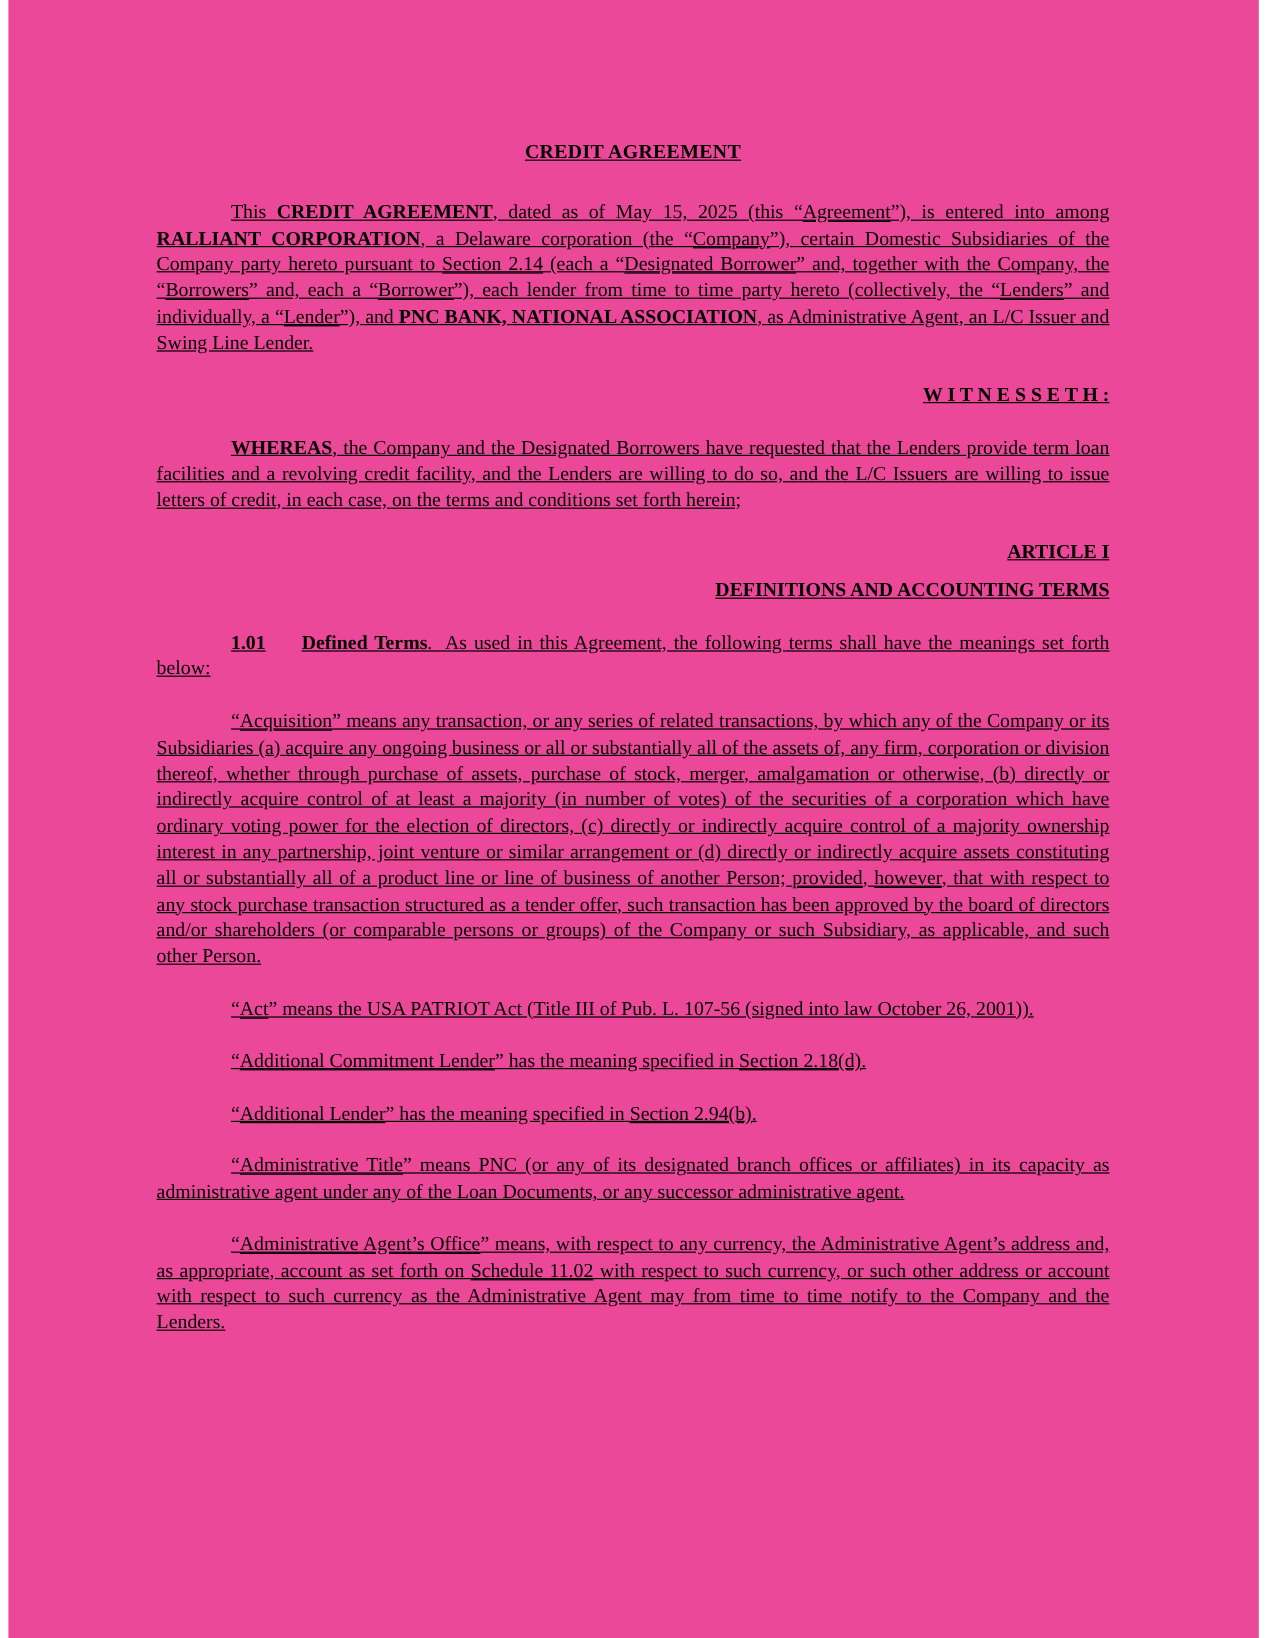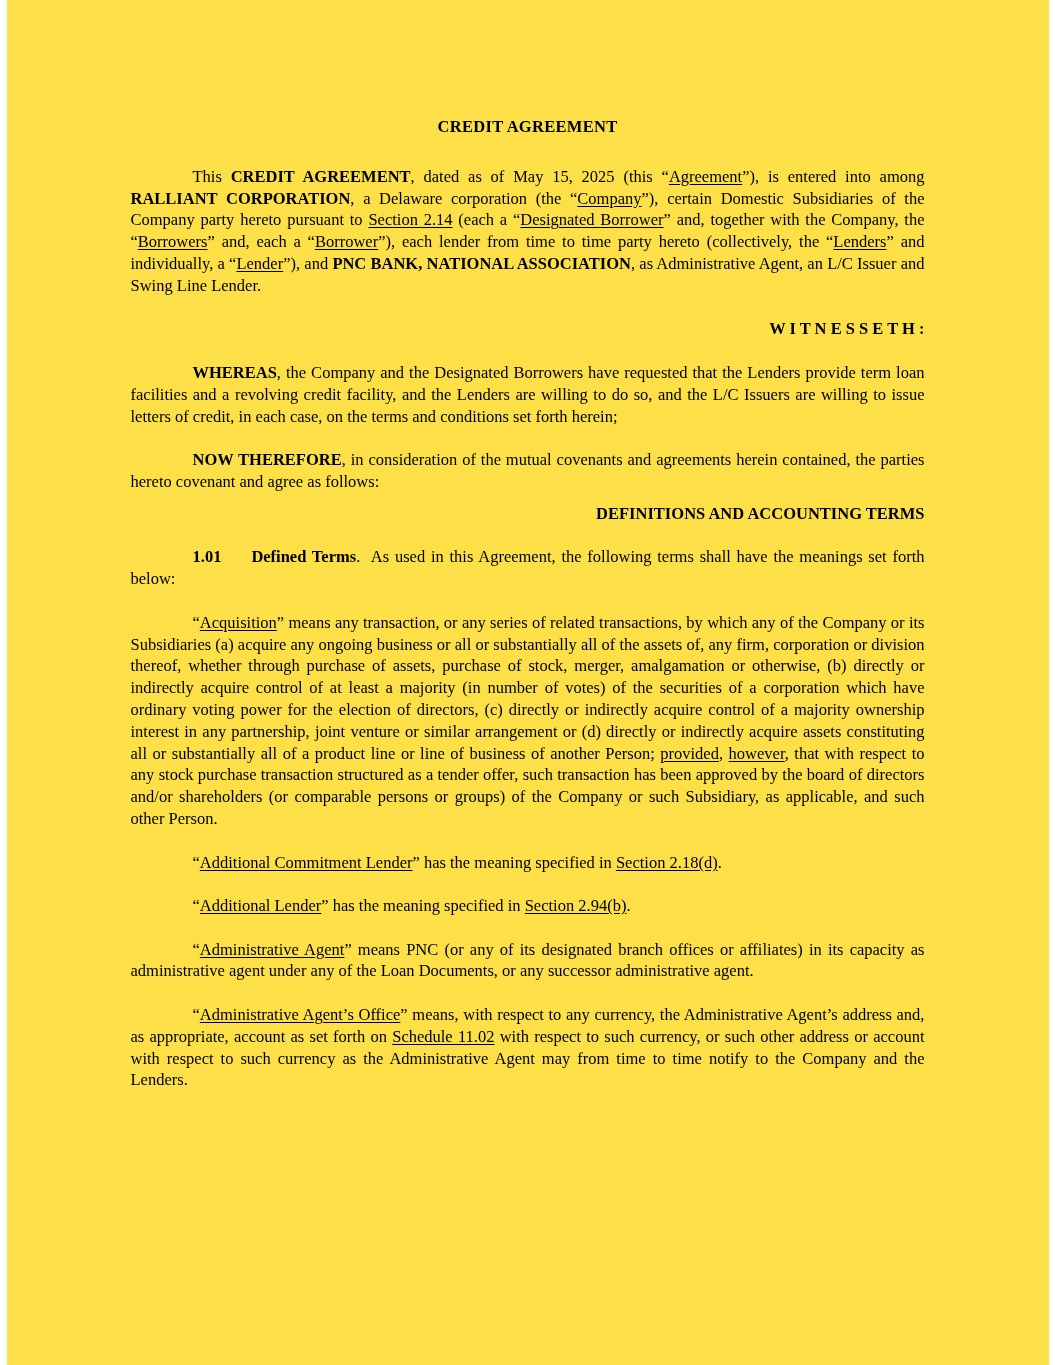--- a/index.html
+++ b/index.html
@@ -5,28 +5,29 @@
   html, body {
     margin: 0;
     padding: 0;
     background: #ffffff;
   }
   .page {
     position: relative;
     width: 1042px;
     height: 1365px;
     margin: 0 auto;
-    background: #fde047;
+    background: #ec4899;
     box-sizing: border-box;
     padding: 116px 124px 0 124px;
     font-family: "Liberation Serif", "DejaVu Serif", serif;
     font-size: 16.5px;
     line-height: 21.8px;
     color: #000000;
     overflow: hidden;
+    text-decoration: underline;
   }
   .doc-title {
     margin: 0;
     font-size: 16.5px;
     line-height: 21.8px;
     font-weight: bold;
     text-align: center;
     letter-spacing: 0.3px;
   }
   .para {
@@ -51,22 +52,23 @@
 </style>
 </head>
 <body>
 
 <div class="page">
   <h1 class="doc-title">CREDIT AGREEMENT</h1>
   <div>
       <p class="para indent firstgap"><span>This </span><span class="b">CREDIT AGREEMENT</span><span>, dated as of May 15, 2025 (this “</span><span class="u">Agreement</span><span>”), is entered into among </span><span class="b">RALLIANT CORPORATION</span><span>, a Delaware corporation (the “</span><span class="u">Company</span><span>”), certain Domestic Subsidiaries of the Company party hereto pursuant to </span><span class="u">Section 2.14</span><span> (each a “</span><span class="u">Designated Borrower</span><span>” and, together with the Company, the “</span><span class="u">Borrowers</span><span>” and, each a “</span><span class="u">Borrower</span><span>”), each lender from time to time party hereto (collectively, the “</span><span class="u">Lenders</span><span>” and individually, a “</span><span class="u">Lender</span><span>”), and </span><span class="b">PNC BANK, NATIONAL ASSOCIATION</span><span>, as Administrative Agent, an L/C Issuer and Swing Line Lender.</span></p>
       <p class="para center"><span class="b">W I T N E S S E T H :</span></p>
       <p class="para indent"><span class="b">WHEREAS</span><span>, the Company and the Designated Borrowers have requested that the Lenders provide term loan facilities and a revolving credit facility, and the Lenders are willing to do so, and the L/C Issuers are willing to issue letters of credit, in each case, on the terms and conditions set forth herein;</span></p>
-      <p class="para indent"><span class="b">NOW THEREFORE</span><span>, in consideration of the mutual covenants and agreements herein contained, the parties hereto covenant and agree as follows:</span></p>
+      <p class="para center"><span class="b">ARTICLE I</span></p>
       <p class="para center nogap"><span class="b">DEFINITIONS AND ACCOUNTING TERMS</span></p>
       <p class="para indent"><span class="b">1.01</span><span class="tab"></span><span class="b">Defined Terms</span><span>.&nbsp; As used in this Agreement, the following terms shall have the meanings set forth below:</span></p>
       <p class="para indent"><span>“</span><span class="u">Acquisition</span><span>” means any transaction, or any series of related transactions, by which any of the Company or its Subsidiaries (a) acquire any ongoing business or all or substantially all of the assets of, any firm, corporation or division thereof, whether through purchase of assets, purchase of stock, merger, amalgamation or otherwise, (b) directly or indirectly acquire control of at least a majority (in number of votes) of the securities of a corporation which have ordinary voting power for the election of directors, (c) directly or indirectly acquire control of a majority ownership interest in any partnership, joint venture or similar arrangement or (d) directly or indirectly acquire assets constituting all or substantially all of a product line or line of business of another Person; </span><span class="u">provided</span><span>, </span><span class="u">however</span><span>, that with respect to any stock purchase transaction structured as a tender offer, such transaction has been approved by the board of directors and/or shareholders (or comparable persons or groups) of the Company or such Subsidiary, as applicable, and such other Person.</span></p>
+      <p class="para indent"><span>“</span><span class="u">Act</span><span>” means the USA PATRIOT Act (Title III of Pub. L. 107-56 (signed into law October 26, 2001)).</span></p>
       <p class="para indent"><span>“</span><span class="u">Additional Commitment Lender</span><span>” has the meaning specified in </span><span class="u">Section 2.18(d)</span><span>.</span></p>
       <p class="para indent"><span>“</span><span class="u">Additional Lender</span><span>” has the meaning specified in </span><span class="u">Section 2.94(b)</span><span>.</span></p>
-      <p class="para indent"><span>“</span><span class="u">Administrative Agent</span><span>” means PNC (or any of its designated branch offices or affiliates) in its capacity as administrative agent under any of the Loan Documents, or any successor administrative agent.</span></p>
+      <p class="para indent"><span>“</span><span class="u">Administrative Title</span><span>” means PNC (or any of its designated branch offices or affiliates) in its capacity as administrative agent under any of the Loan Documents, or any successor administrative agent.</span></p>
       <p class="para indent"><span>“</span><span class="u">Administrative Agent’s Office</span><span>” means, with respect to any currency, the Administrative Agent’s address and, as appropriate, account as set forth on </span><span class="u">Schedule 11.02</span><span> with respect to such currency, or such other address or account with respect to such currency as the Administrative Agent may from time to time notify to the Company and the Lenders.</span></p>
     </div>
 </div>
 
 </body></html>

